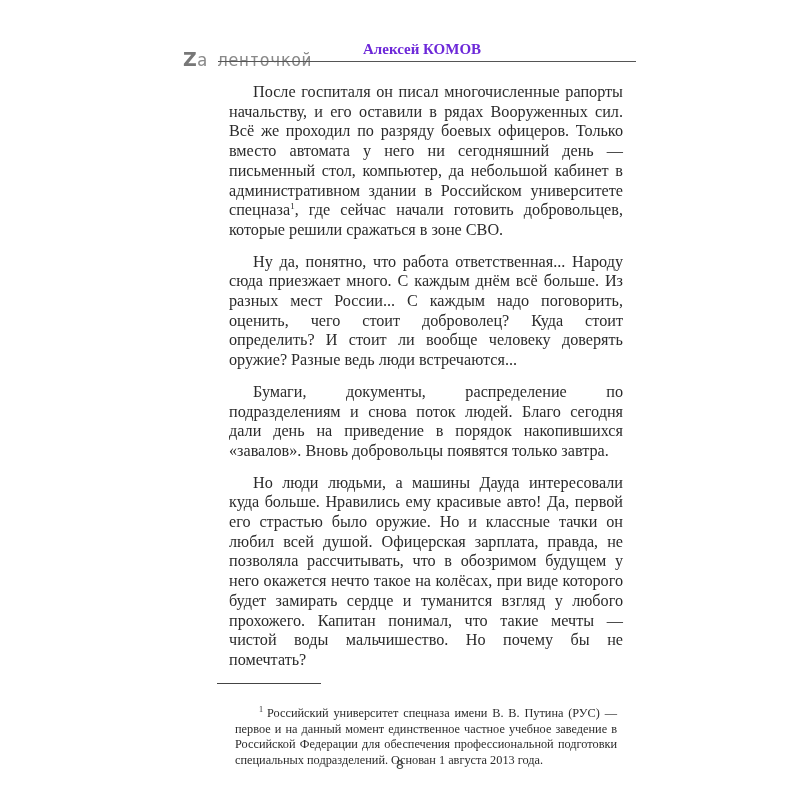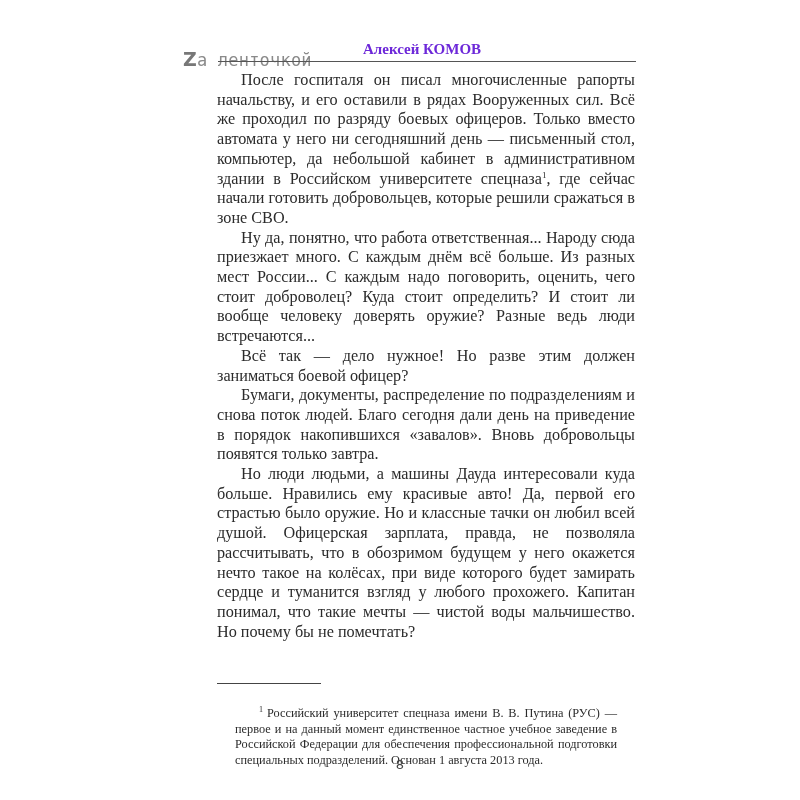--- a/index.html
+++ b/index.html
@@ -20,21 +20,21 @@
       font-family: "Liberation Serif", serif; font-size: 15px; font-weight: bold; color: #6d28d9;
     }
     .header-rule {
       position: absolute; left: 218px; top: 61px; width: 418px; height: 0;
       border-top: 1px solid #555;
     }
     .body-text {
       position: absolute; left: 217px; top: 71px; width: 418px;
       font-size: 16.2px; line-height: 19.7px; text-align: justify; color: #2b2b2b;
     }
-    .body-text p { margin: 0; text-indent: 24px; }
+    .body-text p { margin: 12px; text-indent: 24px; }
     .body-text sup { font-size: 9px; line-height: 0; }
     .fn-rule {
       position: absolute; left: 217px; top: 683px; width: 104px; height: 0;
       border-top: 1px solid #444;
     }
     .footnote {
       position: absolute; left: 217px; top: 688px; width: 418px;
       font-size: 12.3px; line-height: 15.6px; text-align: justify; color: #2b2b2b;
     }
     .footnote p { margin: 18px; text-indent: 24px; }
@@ -47,21 +47,20 @@
 </head>
 <body>
 
 <div class="series-title"><span class="z">Z</span><span>а ленточкой</span></div>
 <div class="author">Алексей КОМОВ</div>
 <div class="header-rule"></div>
 
 <div class="body-text">
   <p><span>После госпиталя он писал многочисленные рапорты начальству, и его оставили в рядах Вооруженных сил. Всё же проходил по разряду боевых офицеров. Только вместо автомата у него ни сегодняшний день — письменный стол, компьютер, да небольшой кабинет в административном здании в Российском университете спецназа</span><sup>1</sup><span>, где сейчас начали готовить добровольцев, которые решили сражаться в зоне СВО.</span></p>
   <p>Ну да, понятно, что работа ответственная... Народу сюда приезжает много. С каждым днём всё больше. Из разных мест России... С каждым надо поговорить, оценить, чего стоит доброволец? Куда стоит определить? И стоит ли вообще человеку доверять оружие? Разные ведь люди встречаются...</p>
-  <p>Всё так — дело нужное! Но разве этим должен заниматься боевой офицер?</p>
   <p>Бумаги, документы, распределение по подразделениям и снова поток людей. Благо сегодня дали день на приведение в порядок накопившихся «завалов». Вновь добровольцы появятся только завтра.</p>
   <p>Но люди людьми, а машины Дауда интересовали куда больше. Нравились ему красивые авто! Да, первой его страстью было оружие. Но и классные тачки он любил всей душой. Офицерская зарплата, правда, не позволяла рассчитывать, что в обозримом будущем у него окажется нечто такое на колёсах, при виде которого будет замирать сердце и туманится взгляд у любого прохожего. Капитан понимал, что такие мечты — чистой воды мальчишество. Но почему бы не помечтать?</p>
 </div>
 
 <div class="fn-rule"></div>
 <div class="footnote">
   <p><sup>1</sup><span>Российский университет спецназа имени В. В. Путина (РУС) — первое и на данный момент единственное частное учебное заведение в Российской Федерации для обеспечения профессиональной подготовки специальных подразделений. Основан 1 августа 2013 года.</span></p>
 </div>
 
 <div class="page-number">8</div>

